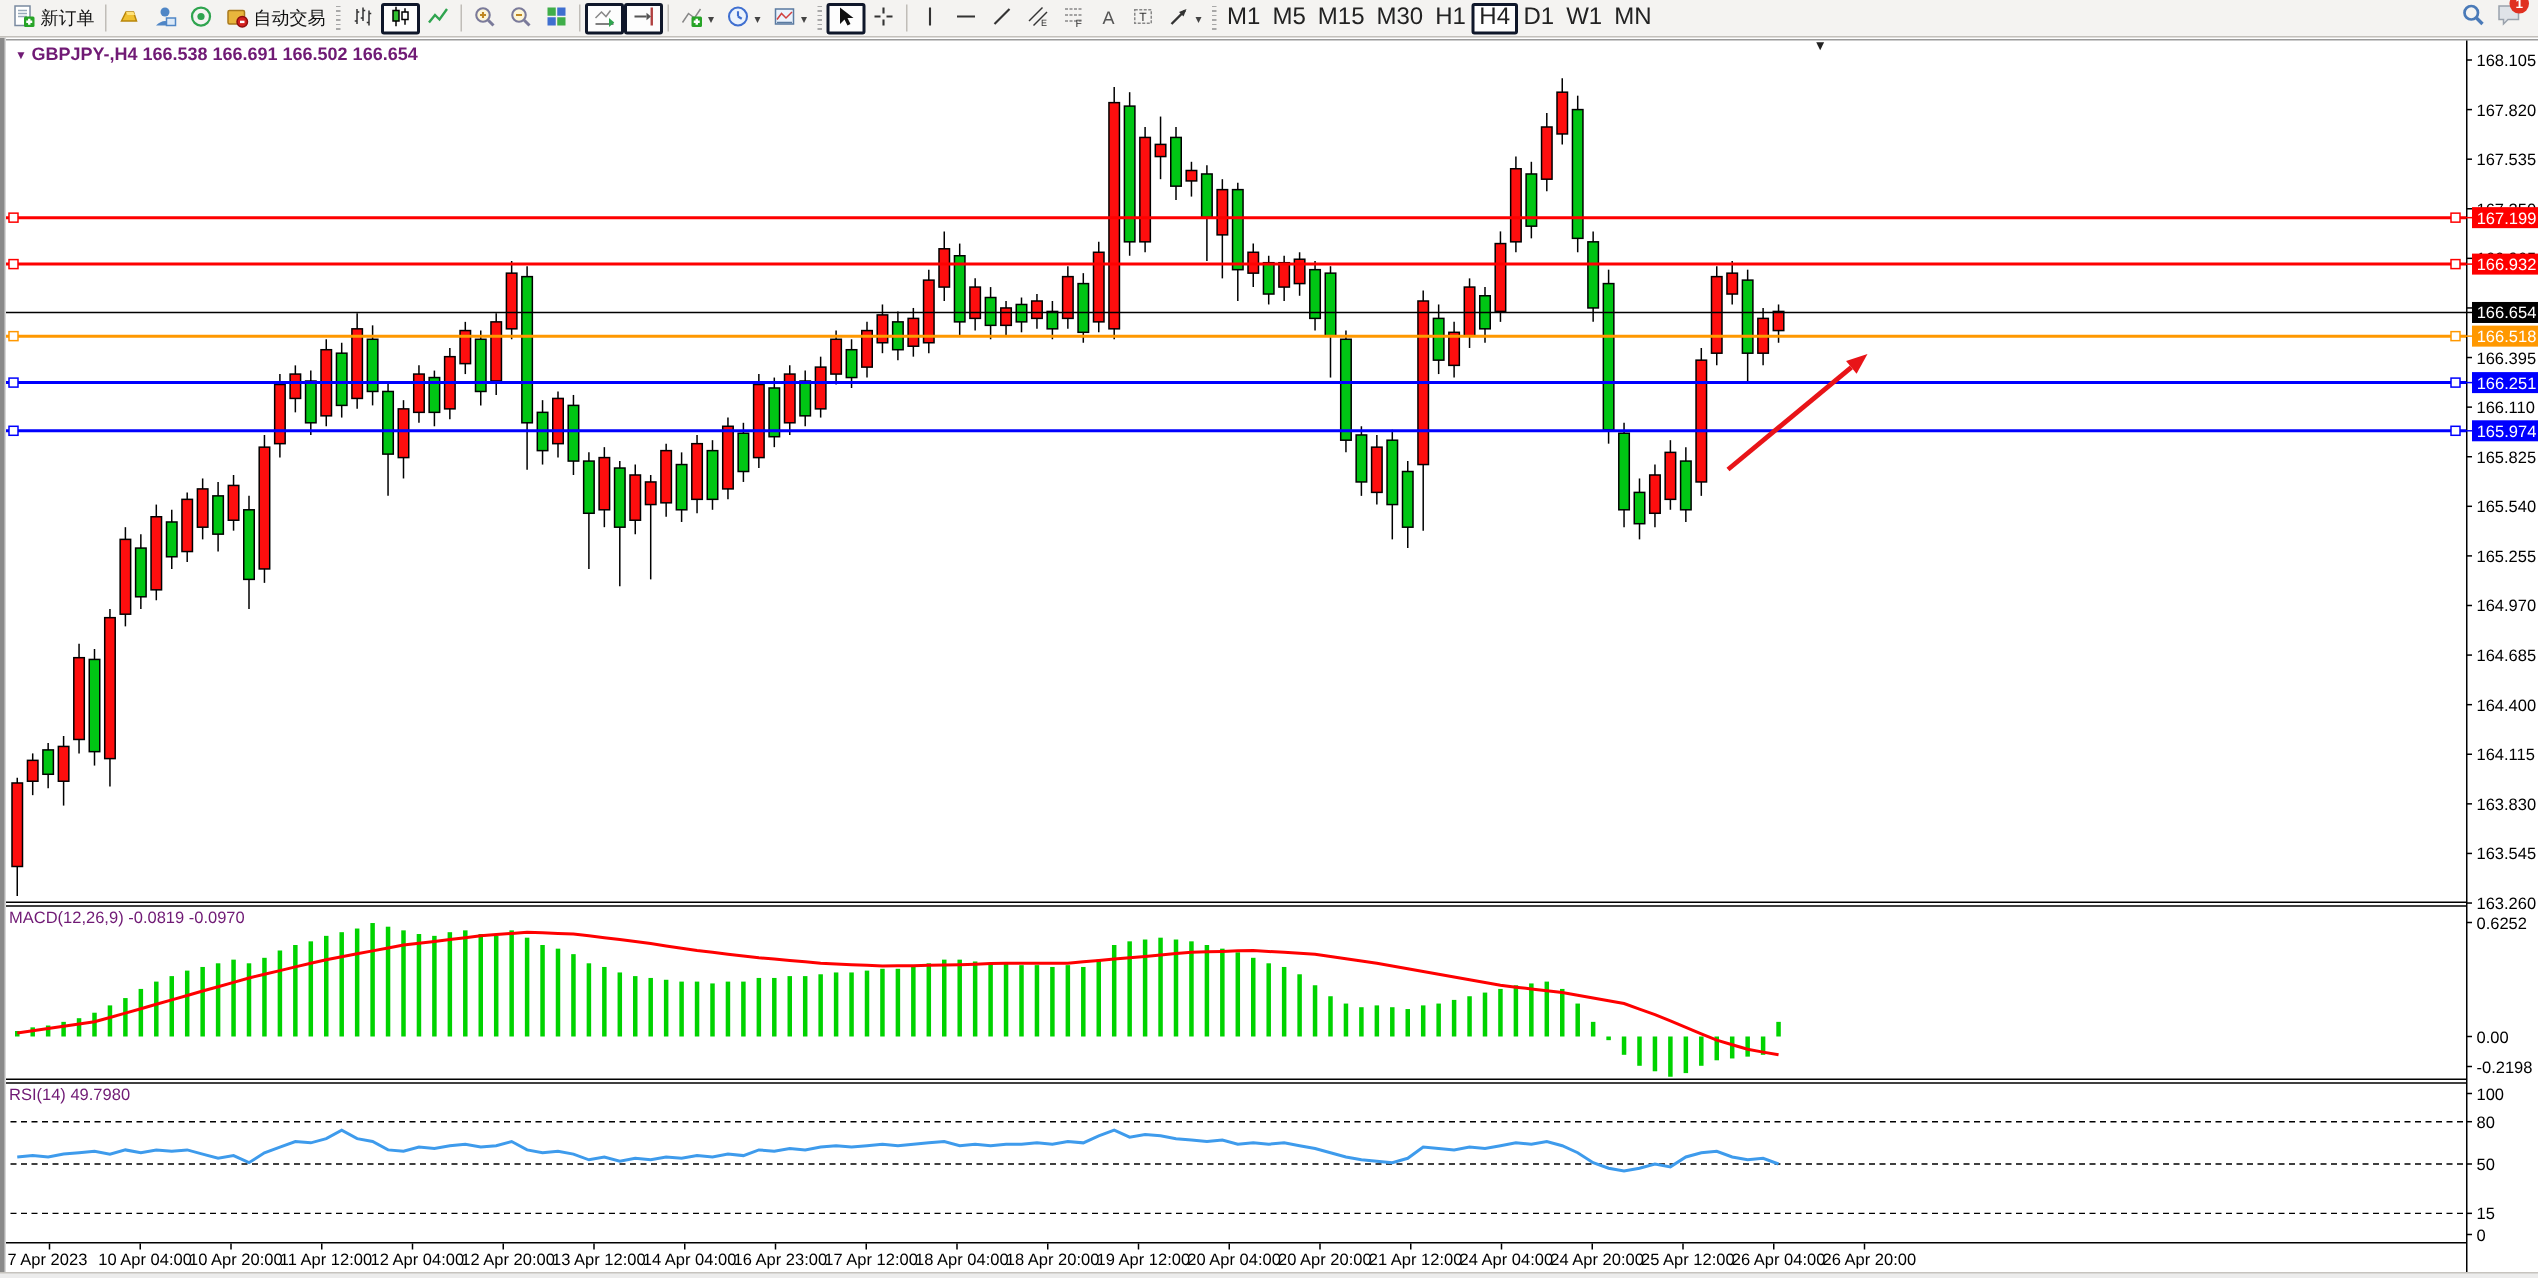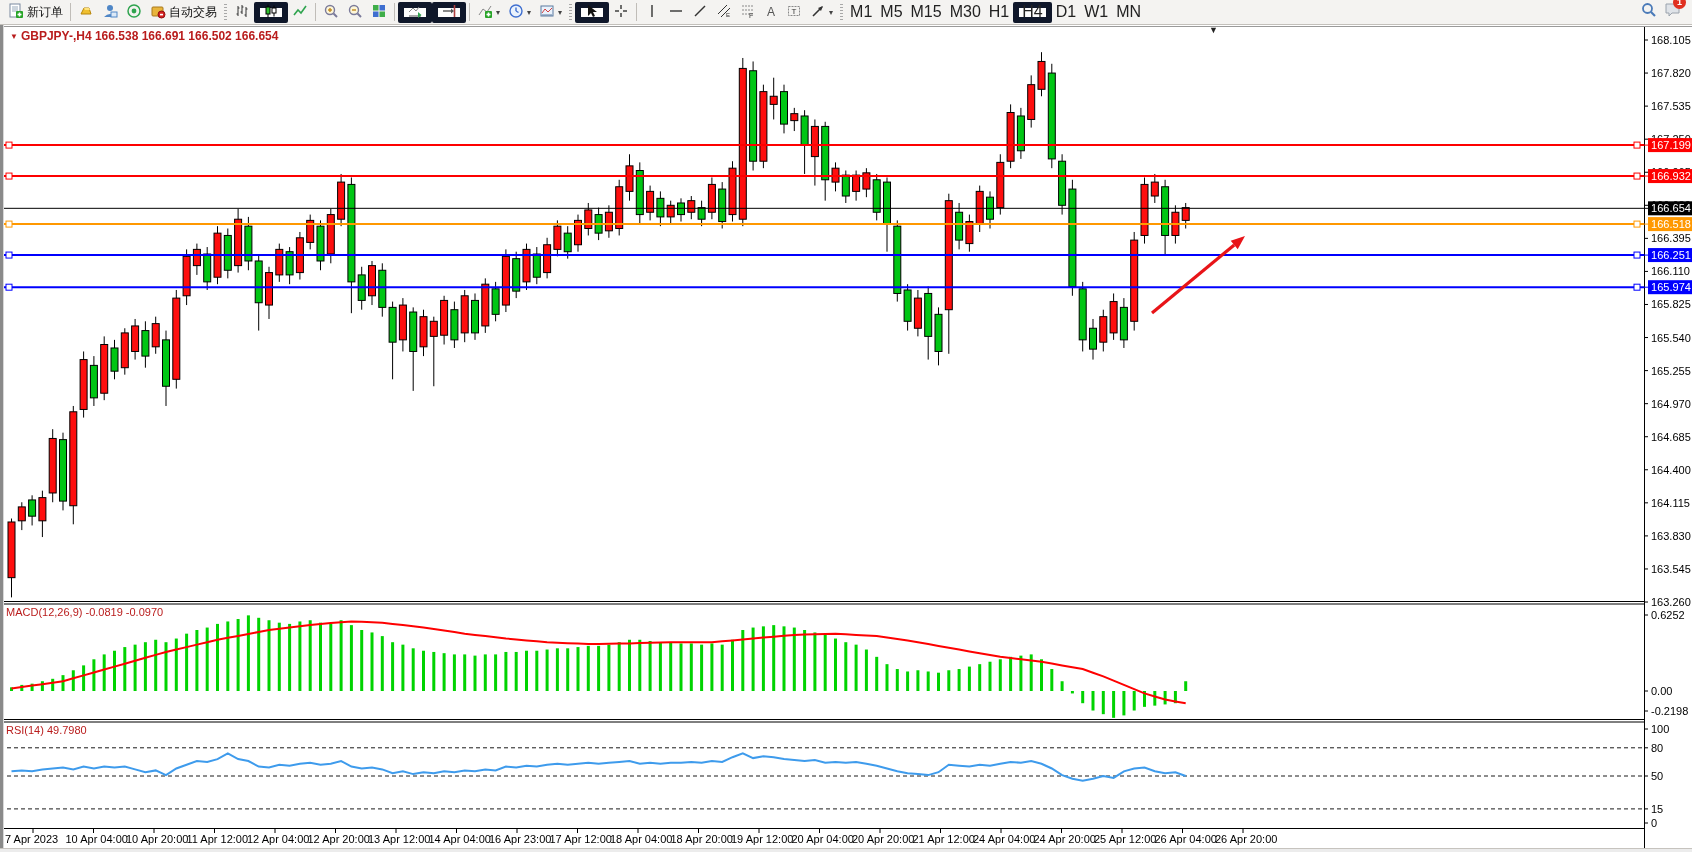--- a/index.html
+++ b/index.html
@@ -5,30 +5,30 @@
   html,body{margin:0;padding:0;width:1692px;height:852px;overflow:hidden;
     font-family:"Liberation Sans",sans-serif;background:#fff;}
   .app{position:relative;width:1692px;height:852px;}
   
   .toolbar{position:absolute;left:0;top:0;width:1692px;height:25px;z-index:10;
     background:#f4f3f1;border-bottom:1px solid #c3c0bb;display:flex;align-items:center;
     padding:0 4px;box-sizing:border-box;gap:0;}
   .tbtn{height:21px;min-width:22px;display:flex;align-items:center;justify-content:center;
     gap:3px;padding:0 3px;border:1px solid transparent;border-radius:2px;font-size:12px;color:#111;
     box-sizing:border-box;cursor:default;background:transparent;}
-  .tbtn.pressed{background:#fdfdfd;border:6px solid #0f172a;}
+  .tbtn.pressed{background:#fdfdfd;border:2px solid #0f172a;}
   .sep{width:1px;height:18px;background:#c0bdb8;margin:0 3px;}
   .grip{width:3px;height:16px;margin:0 3px;background-image:repeating-linear-gradient(#a8a8a8 0 1px,transparent 1px 3px);}
   .tf{font-size:16px;color:#222;min-width:26px;}
   .tb-right{margin-left:auto;display:flex;align-items:center;gap:6px;padding-right:6px;position:relative;}
   .badge{position:absolute;right:-4px;top:-5px;background:#e03020;color:#fff;font-size:9px;font-weight:bold;
     border-radius:7px;min-width:13px;height:13px;line-height:13px;text-align:center;}
   .cjk{font-size:12px;}
   
-  .ov{position:absolute;z-index:5;color:#b91c1c;}
+  .ov{position:absolute;z-index:5;color:#701a75;}
   .chart-title{left:10px;top:29px;font-size:12px;font-weight:bold;}
   .chart-title .tri{font-size:8px;vertical-align:1px;margin-right:3px;}
   .macd-label{left:6px;top:606px;font-size:11px;text-align:right;}
   .rsi-label{left:6px;top:724px;font-size:11px;}
   .shift-marker{left:1209px;top:25px;font-size:9px;color:#222;}
   svg text{font-family:"Liberation Sans",sans-serif;}
   .bottom-strip{position:absolute;left:0;top:848px;width:1692px;height:4px;background:#ececec;border-top:1px solid #c6c3be;z-index:4;}
   .lbord{position:absolute;left:0;top:25px;width:3px;height:827px;background:#8a8a8a;border-right:1px solid #d8d8d8;z-index:4;}
 </style>
 </head>

